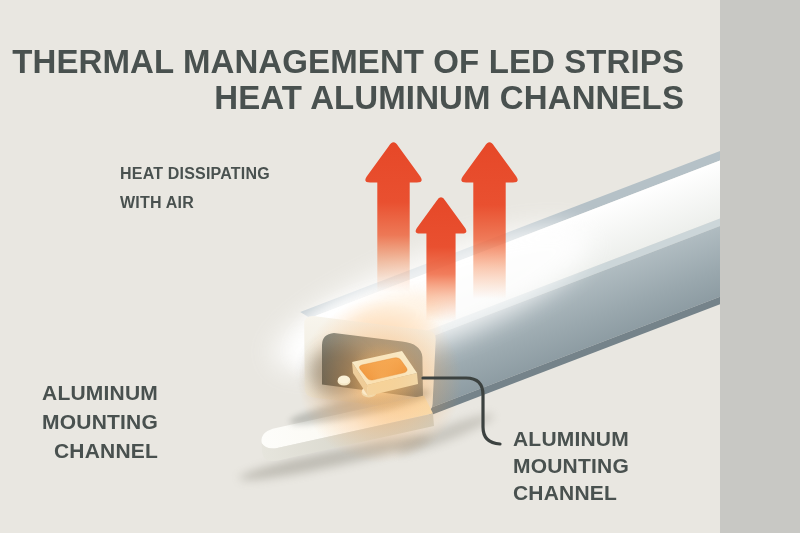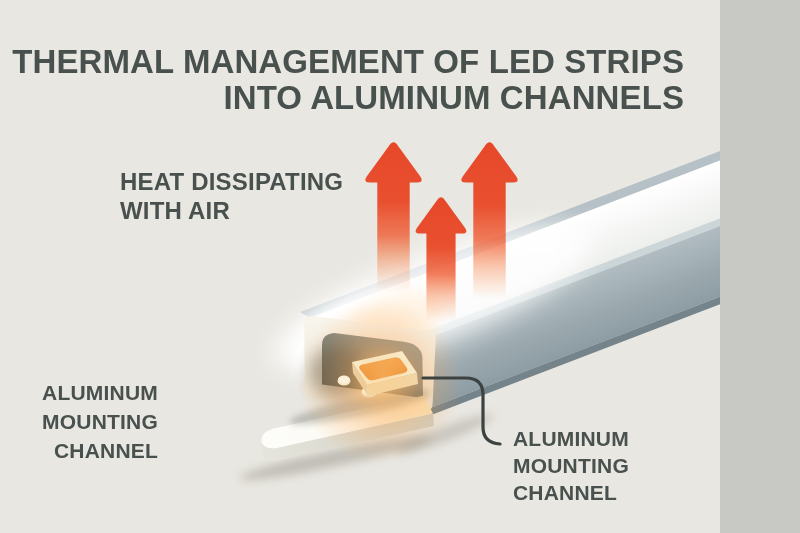--- a/index.html
+++ b/index.html
@@ -15,22 +15,22 @@
     color:#49514f;
     letter-spacing:0.2px;
     white-space:nowrap;
   }
   .title{
     top:44px;right:36px;
     font-size:33px;line-height:36px;
     text-align:right;letter-spacing:0.1px;
   }
   .heat{
-    left:120px;top:167px;
-    font-size:24px;line-height:29px;
+    left:120px;top:159px;
+    font-size:16px;line-height:29px;
   }
   .chan-left{
     right:562px;top:378px;
     font-size:21px;line-height:29px;
     text-align:right;
   }
   .chan-right{
     left:513px;top:425px;
     font-size:21px;line-height:27px;
     text-align:left;
@@ -176,21 +176,21 @@
       <path fill="url(#gArrow)" d="M -4.8,4.2 Q 0,-3.5 4.8,4.2 L 26.8,34.5 Q 30.8,40.5 23.4,40.5 L 16.2,40.5
                L 16.2,157 L -16.2,157 L -16.2,40.5 L -23.4,40.5 Q -30.8,40.5 -26.8,34.5 Z"></path>
     </g>
   </g>
 
   <path d="M 423,378 L 466,378 Q 483,378 483,395 L 483,427 Q 483,443 500,444" fill="none" stroke="#3c4240" stroke-width="3.2" stroke-linecap="round"></path>
 </svg>
 
 <div class="lbl title">
   <div>THERMAL MANAGEMENT OF LED STRIPS</div>
-  <div>INTO ALUMINUM CHANNELS</div>
+  <div>HEAT ALUMINUM CHANNELS</div>
 </div>
 
 <div class="lbl heat">
   <div>HEAT DISSIPATING</div>
   <div>WITH AIR</div>
 </div>
 
 <div class="lbl chan-left">
   <div>ALUMINUM</div>
   <div>MOUNTING</div>

